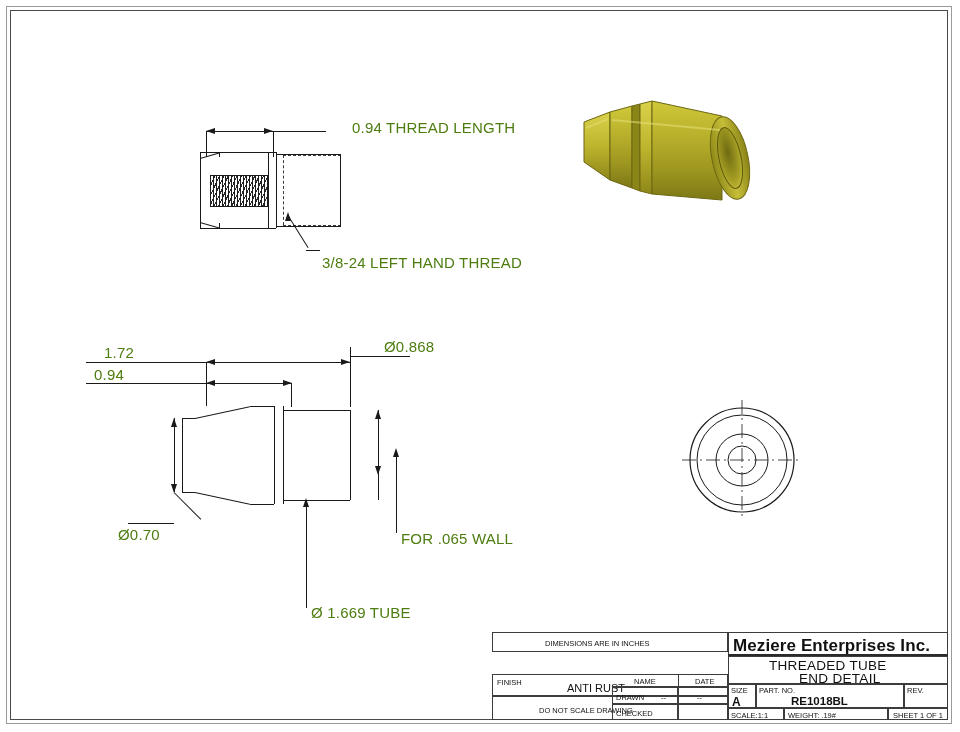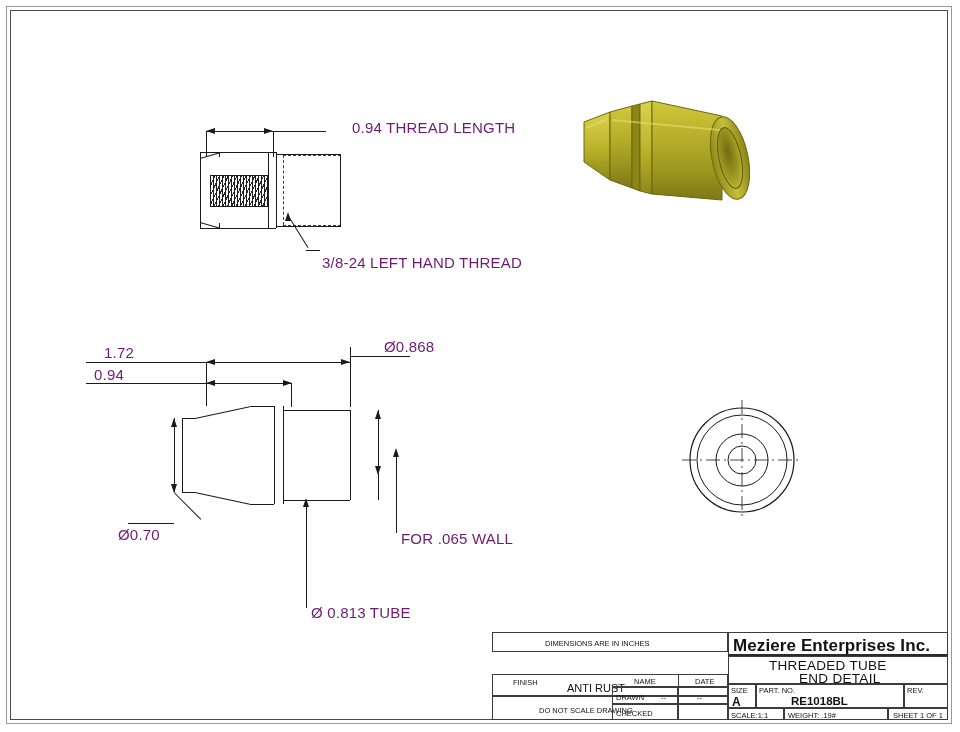--- a/index.html
+++ b/index.html
@@ -50,21 +50,21 @@
     height: 0;
     border-top: 1px dashed #3a3a3a;
   }
   .dash-v {
     position: absolute;
     width: 0;
     border-left: 1px dashed #3a3a3a;
   }
   .lbl {
     position: absolute;
-    color: #701a75;
+    color: #4d7c0f;
     white-space: nowrap;
     font-family: "Liberation Sans", sans-serif;
   }
   .dim-txt { font-size: 15px; letter-spacing: .2px; }
 
   
   .arw {
     position: absolute;
     width: 0;
     height: 0;
@@ -265,41 +265,41 @@
     <div class="ln vln" style="left:378px; top:410px; height:90px;"></div>
     <div class="arw arw-u" style="left:375px; top:410px;"></div>
     <div class="arw arw-d" style="left:375px; top:466px;"></div>
 
     <div class="ln vln" style="left:396px; top:455px; height:78px;"></div>
     <div class="arw arw-u" style="left:393px; top:448px;"></div>
     <div class="lbl dim-txt" style="left:401px; top:530px;">FOR .065 WALL</div>
 
     <div class="ln vln" style="left:306px; top:504px; height:104px;"></div>
     <div class="arw arw-u" style="left:303px; top:498px;"></div>
-    <div class="lbl dim-txt" style="left:311px; top:604px;">Ø 0.813 TUBE</div>
+    <div class="lbl dim-txt" style="left:311px; top:604px;">Ø 1.669 TUBE</div>
   </div>
 
   <div>
     <svg style="position:absolute; left:680px; top:398px;" width="124" height="124" viewBox="0 0 124 124">
       <circle cx="62" cy="62" r="52" fill="none" stroke="#1a1a1a" stroke-width="1.2"></circle>
       <circle cx="62" cy="62" r="45" fill="none" stroke="#1a1a1a" stroke-width="1"></circle>
       <circle cx="62" cy="62" r="26" fill="none" stroke="#1a1a1a" stroke-width="1"></circle>
       <circle cx="62" cy="62" r="14" fill="none" stroke="#1a1a1a" stroke-width="1"></circle>
       <line x1="62" y1="2" x2="62" y2="122" stroke="#1a1a1a" stroke-width="0.8" stroke-dasharray="14 4 2 4"></line>
       <line x1="2" y1="62" x2="122" y2="62" stroke="#1a1a1a" stroke-width="0.8" stroke-dasharray="14 4 2 4"></line>
     </svg>
   </div>
 
   <div id="titleblock">
 
     <div class="cell" style="left:0; top:0; width:236px; height:20px;">
       <div class="t tb-lab" style="left:52px; top:6px;">DIMENSIONS ARE IN INCHES</div>
     </div>
     <div class="cell" style="left:0; top:42px; width:236px; height:22px;">
-      <div class="t tb-lab" style="left:4px; top:3px;margin-left:16px;">FINISH</div>
+      <div class="t tb-lab" style="left:4px; top:3px;">FINISH</div>
       <div class="t tb-val" style="left:74px; top:7px;">ANTI RUST</div>
     </div>
     <div class="cell" style="left:0; top:64px; width:236px; height:24px;">
       <div class="t tb-lab" style="left:46px; top:9px;">DO  NOT  SCALE  DRAWING</div>
     </div>
 
     <div class="cell" style="left:120px; top:42px; width:66px; height:13px; border-left:none; border-top:none; border-right:none;">
       <div class="t tb-lab" style="left:22px; top:3px;">NAME</div>
     </div>
     <div class="cell" style="left:186px; top:42px; width:50px; height:13px; border-left:1px solid #3c3c3c; border-top:none; border-right:none;">

